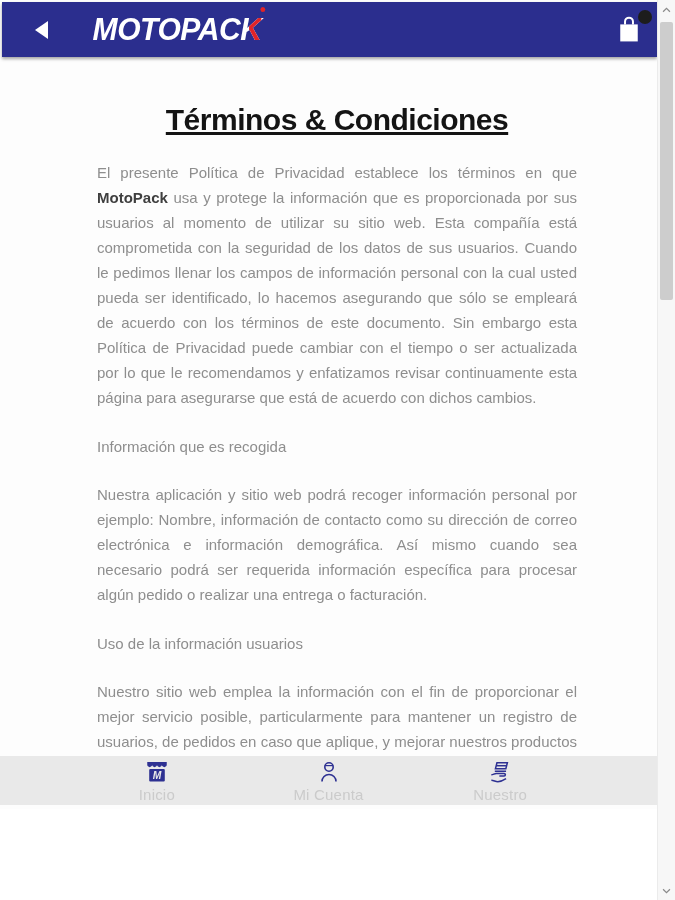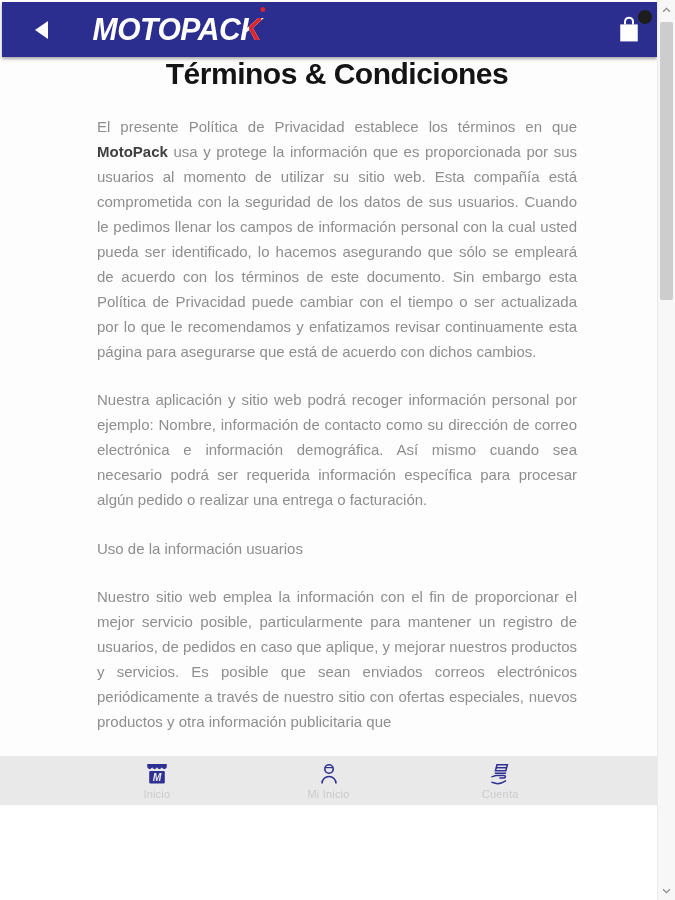--- a/index.html
+++ b/index.html
@@ -78,25 +78,27 @@
     border-radius: 50%;
     background: #1d1d1d;
   }
 
   
   .content {
     width: 480px;
     margin: 0 0 0 97px;
   }
   .page-title {
+    margin-top: 46px;
     text-align: center;
     font-size: 30px;
     font-weight: bold;
     letter-spacing: -0.5px;
     color: #141414;
+    text-decoration: underline;
   }
   .content p, .content h3 {
     font-size: 15px;
     line-height: 25px;
     color: #8e8e8e;
     font-weight: normal;
     text-align: justify;
   }
   .para-first { margin-top: 44px; }
   .content h3 { margin-top: 24px; text-align: left; }
@@ -122,21 +124,21 @@
     flex: 1;
     display: flex;
     flex-direction: column;
     align-items: center;
     justify-content: center;
     gap: 1px;
     cursor: pointer;
   }
   .nav-icon { height: 26px; display: flex; align-items: center; }
   .nav-label {
-    font-size: 11px;
+    font-size: 15px;
     color: #cbcbcb;
     letter-spacing: 0.2px;
   }
 
   
   .scrollbar {
     position: absolute;
     right: 0; top: 0;
     width: 18px; height: 900px;
     background: #f7f7f7;
@@ -178,20 +180,21 @@
       </svg>
       <span class="cart-badge"></span>
     </div>
   </div>
 
   <div class="content">
     <h1 class="page-title">Términos &amp; Condiciones</h1>
 
     <p class="para para-first"><span>El presente Política de Privacidad establece los términos en que </span><span class="brand-bold">MotoPack</span><span> usa y protege la información que es proporcionada por sus usuarios al momento de utilizar su sitio web. Esta compañía está comprometida con la seguridad de los datos de sus usuarios. Cuando le pedimos llenar los campos de información personal con la cual usted pueda ser identificado, lo hacemos asegurando que sólo se empleará de acuerdo con los términos de este documento. Sin embargo esta Política de Privacidad puede cambiar con el tiempo o ser actualizada por lo que le recomendamos y enfatizamos revisar continuamente esta página para asegurarse que está de acuerdo con dichos cambios.</span></p>
 
+    <h3>Información que es recogida</h3>
 
     <p class="para">Nuestra aplicación y sitio web podrá recoger información personal por ejemplo: Nombre,  información de contacto como  su dirección de correo electrónica e información demográfica. Así mismo cuando sea necesario podrá ser requerida información específica para procesar algún pedido o realizar una entrega o facturación.</p>
 
     <h3>Uso de la información usuarios</h3>
 
     <p class="para">Nuestro sitio web emplea la información con el fin de proporcionar el mejor servicio posible, particularmente para mantener un registro de usuarios, de pedidos en caso que aplique, y mejorar nuestros productos y servicios.  Es posible que sean enviados correos electrónicos periódicamente a través de nuestro sitio con ofertas especiales, nuevos productos y otra información publicitaria que</p>
   </div>
 
   <div class="bottom-nav">
     <div class="nav-inner">
@@ -208,35 +211,35 @@
       </div>
 
       <div class="nav-item">
         <span class="nav-icon">
           <svg width="24" height="26" viewBox="0 0 24 24" fill="none" stroke="#2e3192" stroke-width="1.6">
             <circle cx="12" cy="7" r="4.2"></circle>
             <path d="M7.9 5.6h8.2" stroke-width="1.2"></path>
             <path d="M5 21.5c0-3.9 3.1-7 7-7s7 3.1 7 7"></path>
           </svg>
         </span>
-        <span class="nav-label">Mi Inicio</span>
+        <span class="nav-label">Mi Cuenta</span>
       </div>
 
 
       <div class="nav-item">
         <span class="nav-icon">
           <svg width="26" height="26" viewBox="0 0 24 24" fill="none" stroke="#2e3192" stroke-width="1.4">
             <path d="M9.2 3.5h9.6l-1.4 5.4H7.8l1.4-5.4z"></path>
             <path d="M8.4 6.2h9.6"></path>
             <path d="M7.2 11.3h10.4"></path>
             <path d="M4 14.6c1.8 0 2.8-1.3 4.6-1.3h7.2a1.15 1.15 0 0 1 0 2.3h-4.4"></path>
             <path d="M4 19.6c2.4 0 3.6 1.4 6 1.4 2.8 0 4.8-1 7.6-2.8"></path>
           </svg>
         </span>
-        <span class="nav-label">Cuenta</span>
+        <span class="nav-label">Nuestro</span>
       </div>
 
 
     </div>
   </div>
 </div>
 
 <div class="scrollbar">
   <div class="sb-btn up">
     <svg width="9" height="6" viewBox="0 0 10 7">

